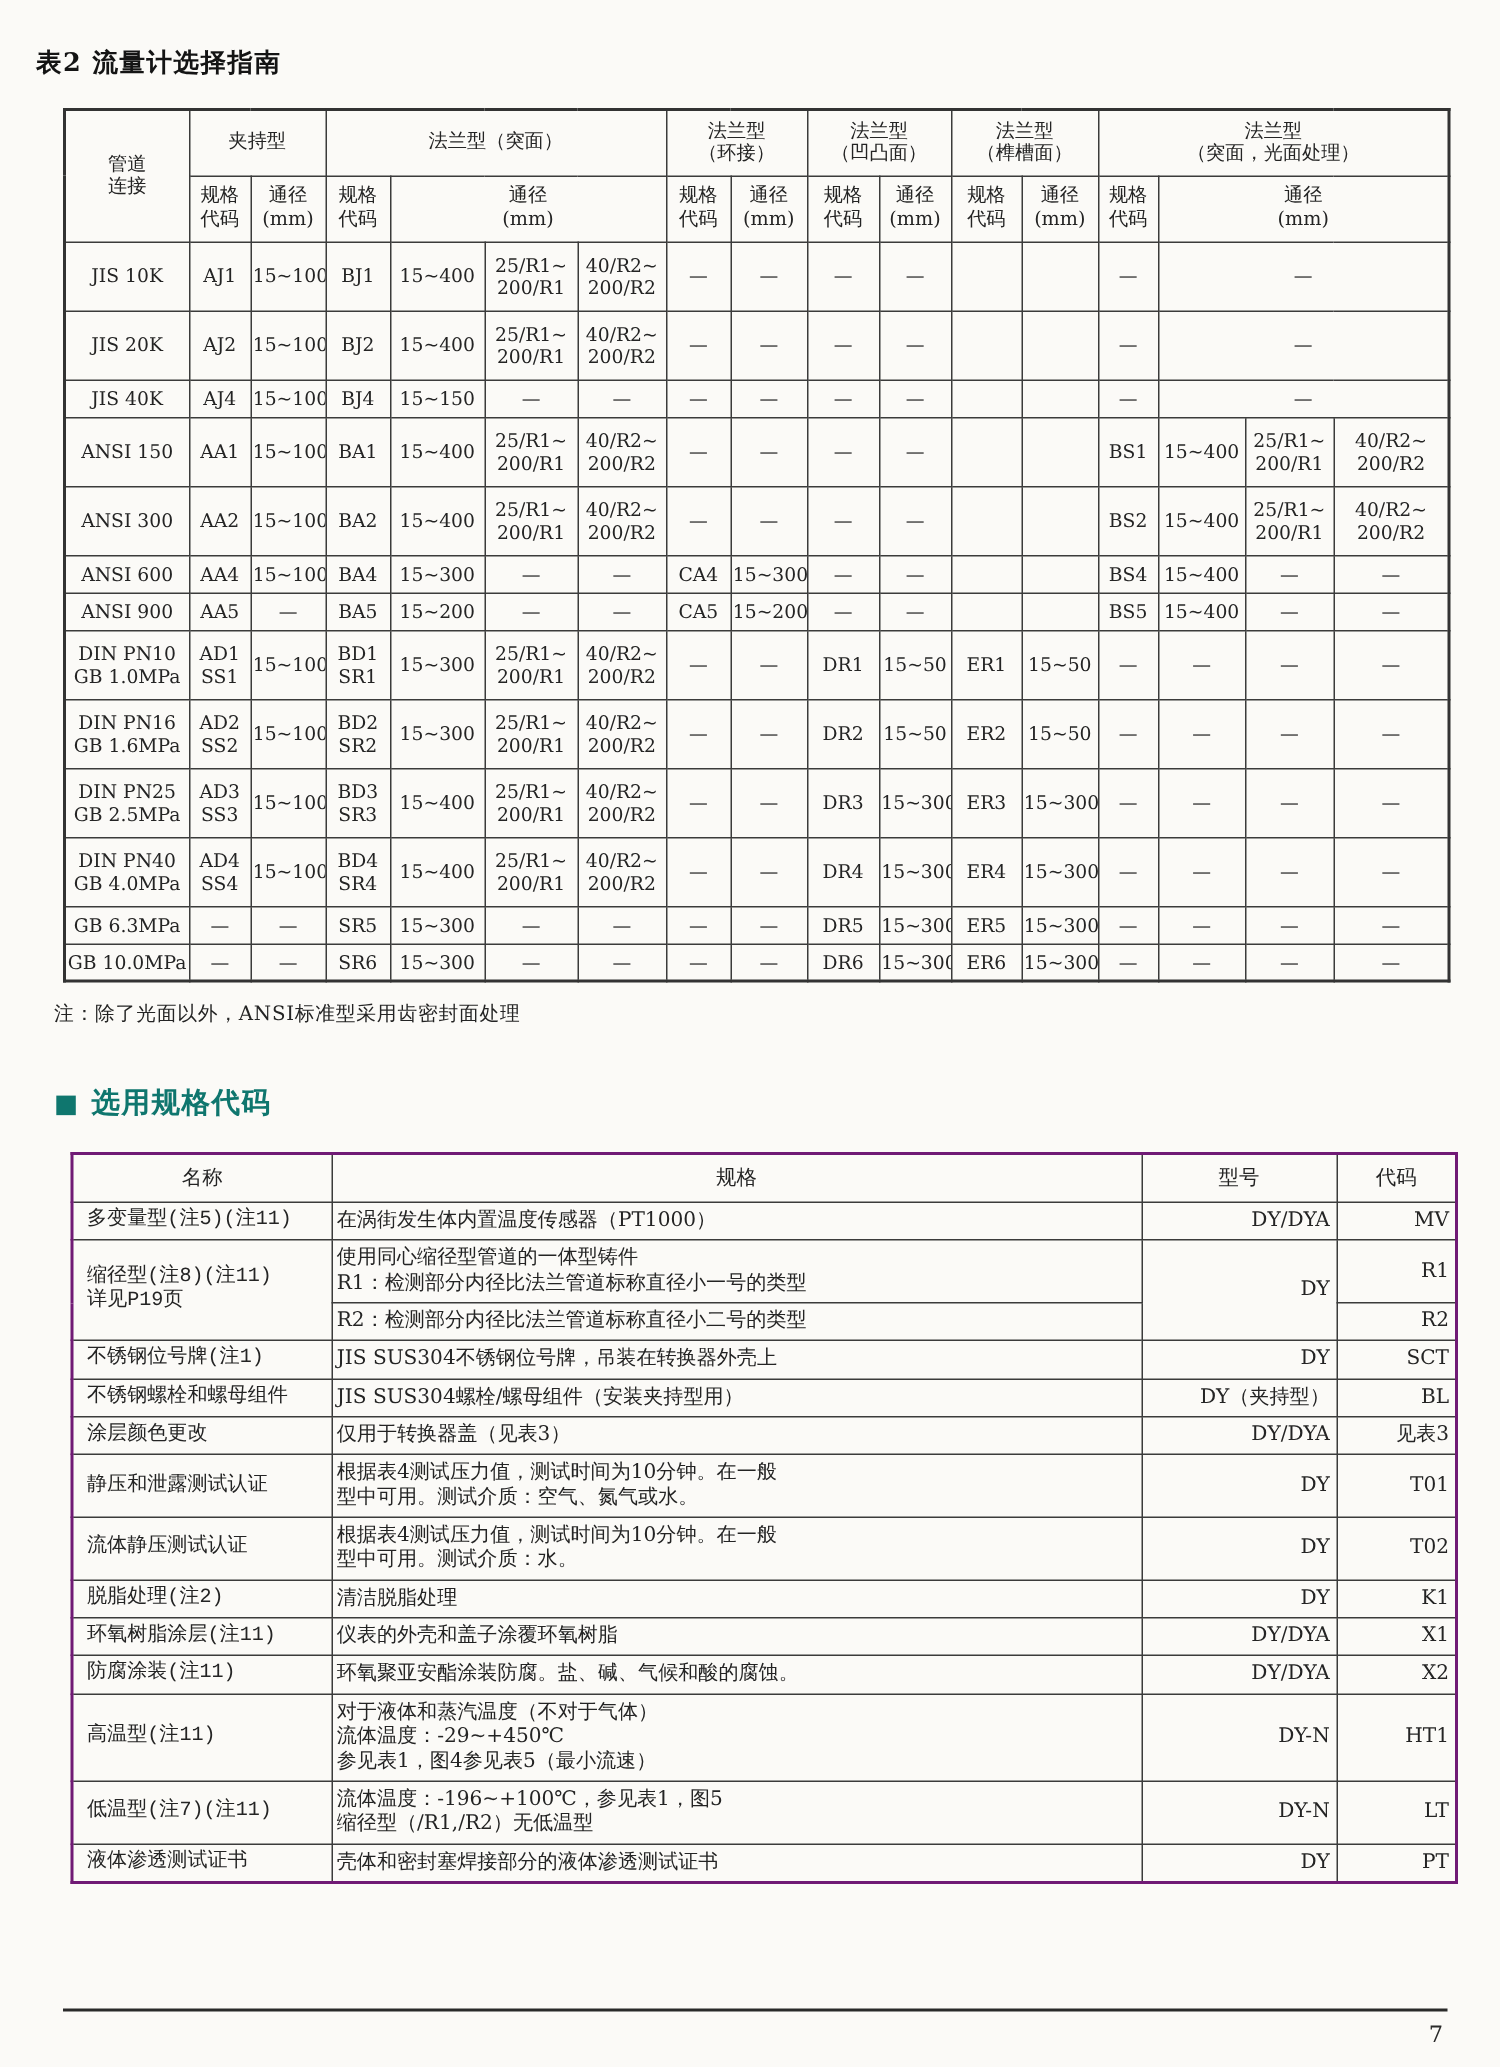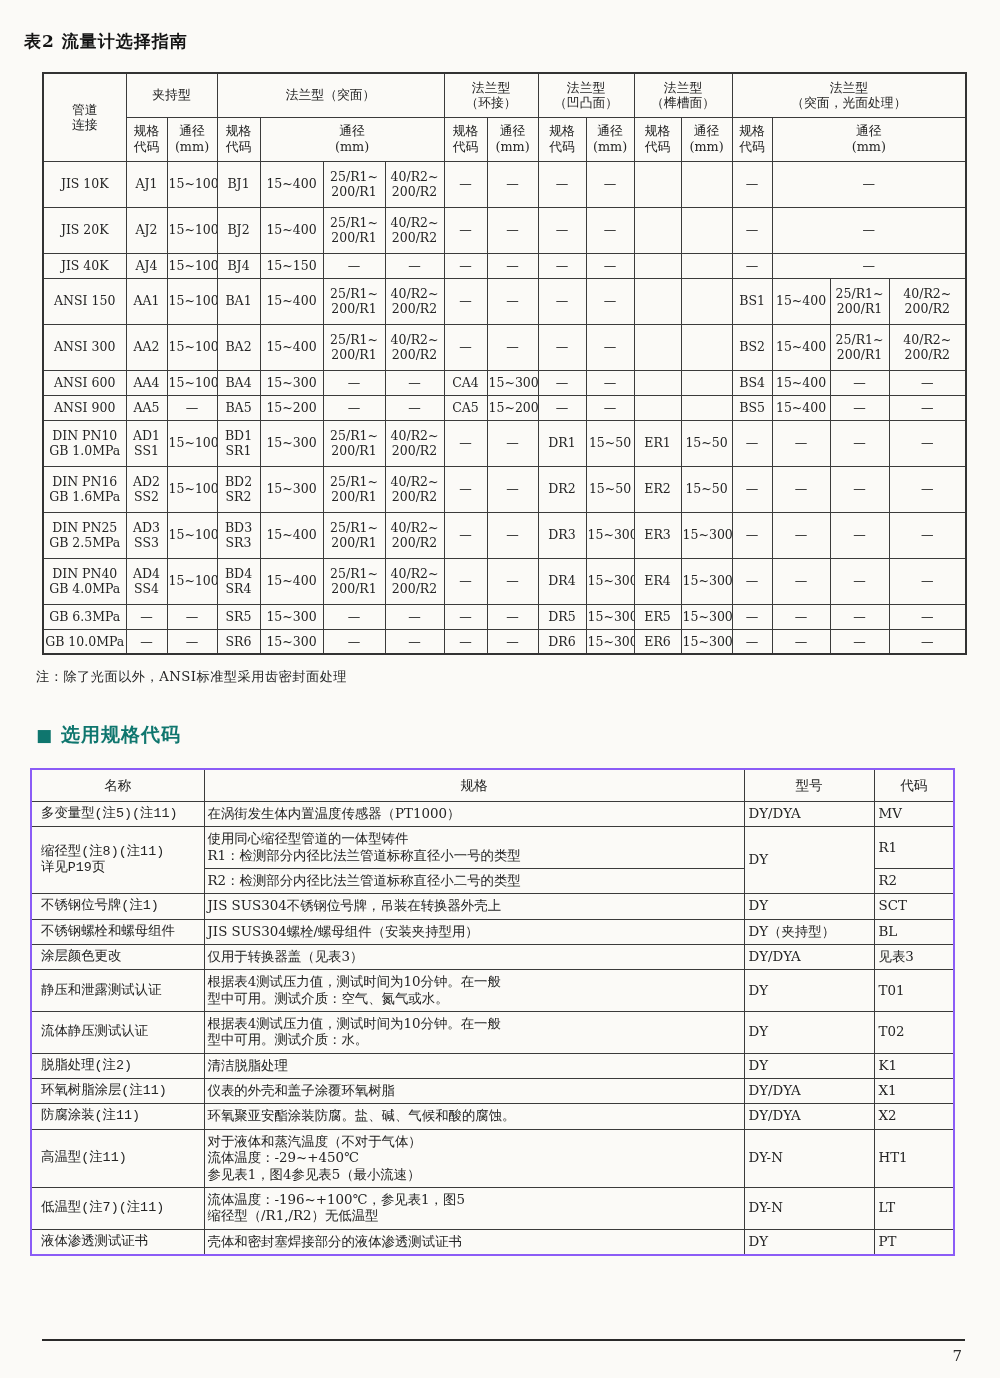--- a/index.html
+++ b/index.html
@@ -39,26 +39,26 @@
     font-size:13.2px;line-height:1.65;color:#242424;letter-spacing:.5px;margin-top:13px;
   }
   .note .indent{padding-left:27px;}
   
   .section{
     position:absolute;top:722px;left:36px;
     font-size:19px;font-weight:700;color:#0f766e;letter-spacing:1px;
   }
   .section .marker{font-size:17px;margin-right:8px;}
   
-  .t2{position:absolute;top:768px;left:30px;width:923px;border:2px solid #8b5cf6;font-size:13.4px;}
+  .t2{position:absolute;top:768px;left:47px;width:923px;border:2px solid #701a75;font-size:13.4px;}
   .t2 th{height:27px;font-size:13.6px;}
   .t2 td{padding:4px 4px;}
   .t2 td.c0{text-align:left;padding-left:9px;font-family:Liberation Mono, monospace;}
   .t2 td.c1{text-align:left;padding-left:3px;}
-  .t2 td.c2,.t2 td.c3{text-align:left;}
+  .t2 td.c2,.t2 td.c3{text-align:right;}
   .t2 tr{height:25px;}
   
   .rule{
     position:absolute;top:1339px;left:42px;width:923px;height:0;
     border-top:2.5px solid #2a2a2a;
   }
   .page-num{
     position:absolute;top:1347px;right:38px;
     font-size:15px;color:#2a2a2a;
   }

